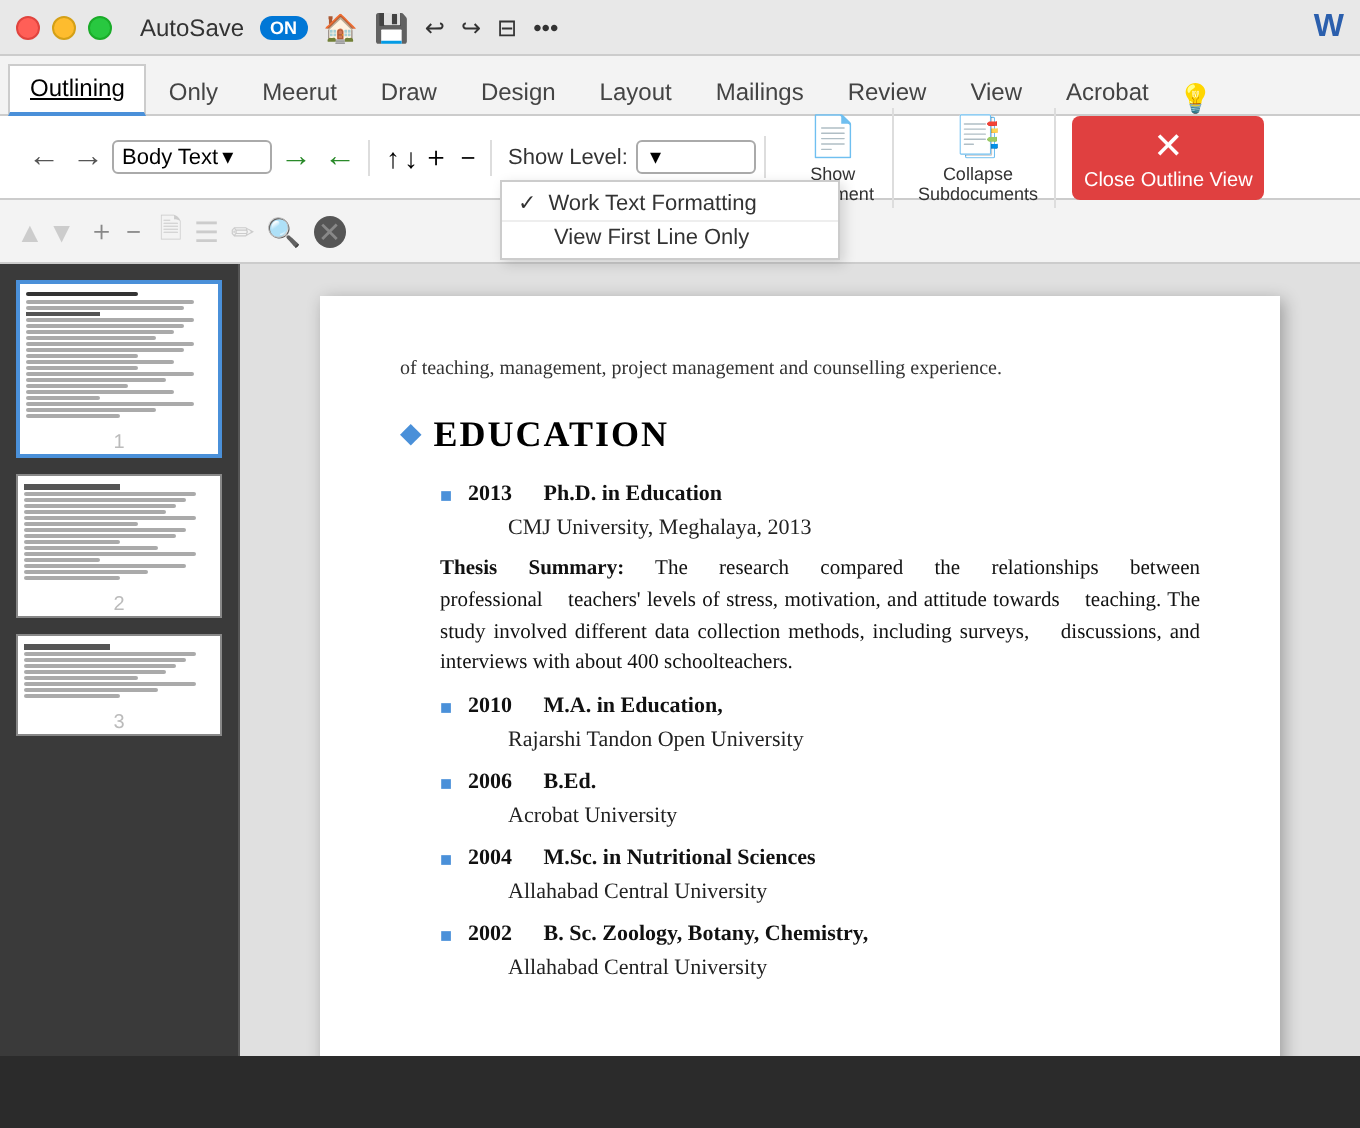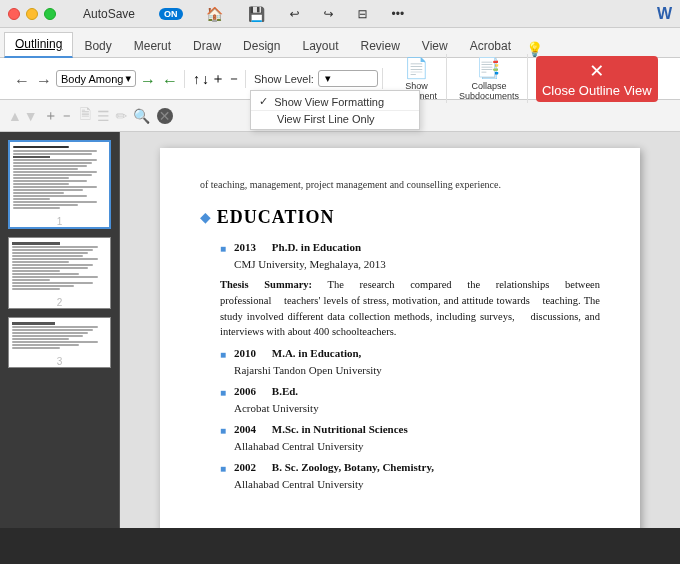--- a/index.html
+++ b/index.html
@@ -25,24 +25,24 @@
     .traffic-light {
       width: 12px; height: 12px; border-radius: 50%; cursor: pointer;
     }
     .tl-red { background: #ff5f57; border: 1px solid #e0443e; }
     .tl-yellow { background: #febc2e; border: 1px solid #d4a017; }
     .tl-green { background: #28c840; border: 1px solid #1aac29; }
     .titlebar-title {
       flex: 1;
       display: flex;
       align-items: center;
-      gap: 24px;
+      gap: 8px;
       font-size: 12px;
       color: #333;
-      margin-left: 21px;
+      margin-left: 8px;
     }
     .autosave-toggle {
       background: #0077d6;
       color: white;
       font-size: 9px;
       border-radius: 8px;
       padding: 1px 5px;
       font-weight: bold;
     }
     .word-icon {
@@ -227,21 +227,21 @@
       margin-top: 2px;
       flex-shrink: 0;
     }
     .edu-content { flex: 1; }
     .edu-year {
       font-weight: bold;
       min-width: 35px;
       display: inline-block;
     }
     .edu-degree { font-weight: bold; text-align: center; }
-    .edu-institution { font-style: normal; color: #222; }
+    .edu-institution { font-style: normal; color: #222; margin-left: 20px; }
     .thesis-line { margin: 4px 0; margin-left: 20px; }
     .thesis-summary { margin: 4px 0; margin-left: 20px; text-align: justify; }
 
     
     .outline-btn-group {
       display: flex;
       flex-direction: column;
       align-items: center;
       gap: 1px;
       padding: 2px 8px;
@@ -253,21 +253,21 @@
       border-radius: 4px;
       padding: 4px 6px;
       display: flex;
       flex-direction: column;
       align-items: center;
       gap: 1px;
       cursor: pointer;
       border: none;
     }
     .close-outline-icon { font-size: 18px; color: white; }
-    .close-outline-label { font-size: 13px; color: white; text-align: left; }
+    .close-outline-label { font-size: 10px; color: white; text-align: left; }
   </style>
 </head>
 <body>
 
 <div class="titlebar">
   <div class="traffic-light tl-red"></div>
   <div class="traffic-light tl-yellow"></div>
   <div class="traffic-light tl-green"></div>
   <div class="titlebar-title">
     <span>AutoSave</span>
@@ -277,42 +277,43 @@
     <span style="font-size:12px;">↩</span>
     <span style="font-size:12px;">↪</span>
     <span style="font-size:12px;">⊟</span>
     <span style="font-size:12px;">•••</span>
   </div>
   <span class="word-icon">W</span>
 </div>
 
 <div class="ribbon-tabs">
   <div class="ribbon-tab active">Outlining</div>
-  <div class="ribbon-tab">Body</div>
+  <div class="ribbon-tab">Only</div>
   <div class="ribbon-tab">Meerut</div>
   <div class="ribbon-tab">Draw</div>
   <div class="ribbon-tab">Design</div>
   <div class="ribbon-tab">Layout</div>
+  <div class="ribbon-tab">Mailings</div>
   <div class="ribbon-tab">Review</div>
   <div class="ribbon-tab">View</div>
   <div class="ribbon-tab">Acrobat</div>
   <div style="margin-left:4px; display:flex; align-items:center; color:#555; font-size:14px; gap:6px;">
     <span>💡</span>
   </div>
 </div>
 
 <div class="ribbon-toolbar">
 
   <div class="toolbar-group">
     <div class="nav-arrows">
       <span class="nav-arrow">←</span>
       <span class="nav-arrow">→</span>
     </div>
     <div class="level-dropdown">
-      <span>Body Among</span>
+      <span>Body Text</span>
       <span>▾</span>
     </div>
     <span class="nav-arrow green">→</span>
     <span class="nav-arrow green">←</span>
   </div>
 
   <div class="toolbar-group">
     <span style="font-size:14px; cursor:pointer;">↑</span>
     <span style="font-size:14px; cursor:pointer;">↓</span>
     <span style="font-size:14px; cursor:pointer;">＋</span>
@@ -323,21 +324,21 @@
     <div style="display:flex; align-items:center; gap:4px; padding:2px 0;">
       <span style="font-size:11px; color:#333;">Show Level:</span>
       <div class="level-dropdown" style="min-width:60px;">
         <span></span>
         <span>▾</span>
       </div>
     </div>
     <div style="display:flex; flex-direction:column; background:white; border:1px solid #ccc; box-shadow:2px 2px 6px rgba(0,0,0,0.15); padding:2px 0; min-width:170px; position:absolute; top:22px; left:0; z-index:100;">
       <div style="display:flex; align-items:center; gap:6px; padding:2px 8px; font-size:11px; color:#333; border-bottom:1px solid #eee;">
         <span>✓</span>
-        <span>Show View Formatting</span>
+        <span>Work Text Formatting</span>
       </div>
       <div style="display:flex; align-items:center; gap:6px; padding:2px 8px; font-size:11px; color:#333;">
         <span style="width:12px;"></span>
         <span>View First Line Only</span>
       </div>
     </div>
   </div>
 
   <div class="toolbar-group outline-btn-group">
     <div style="font-size:20px; color:#555;">📄</div>

